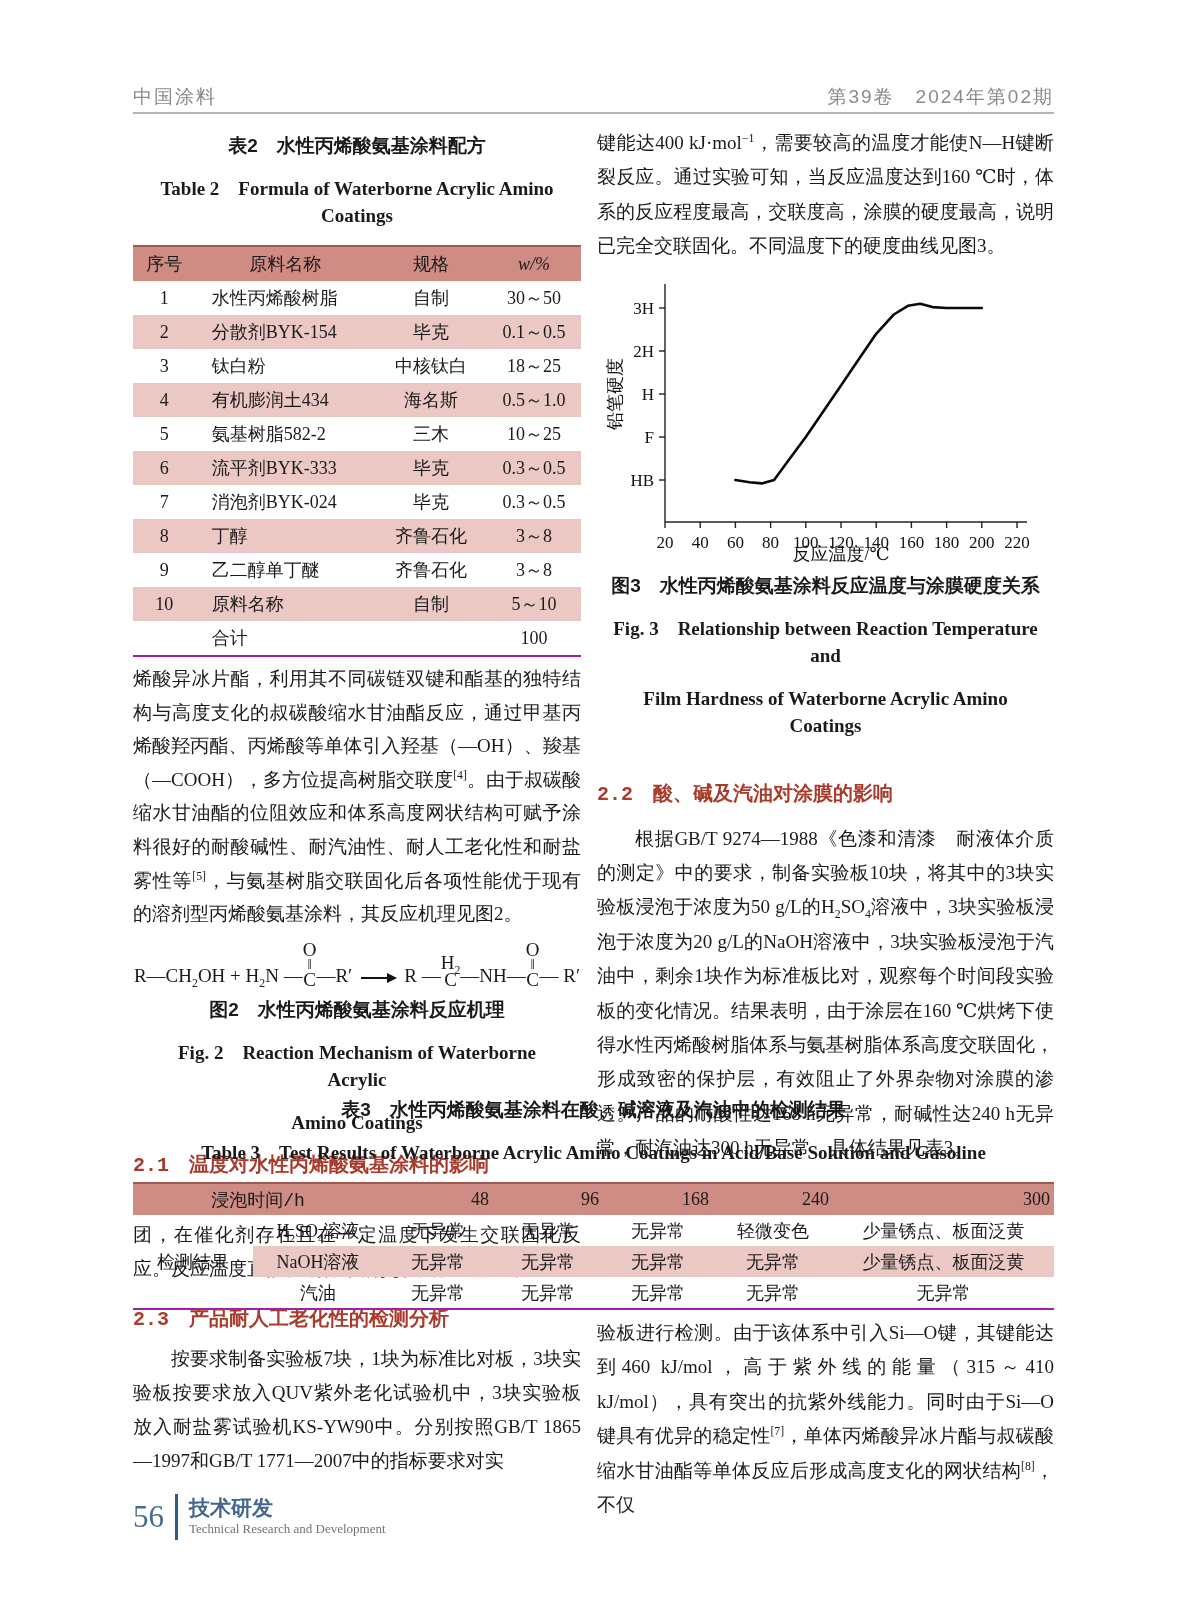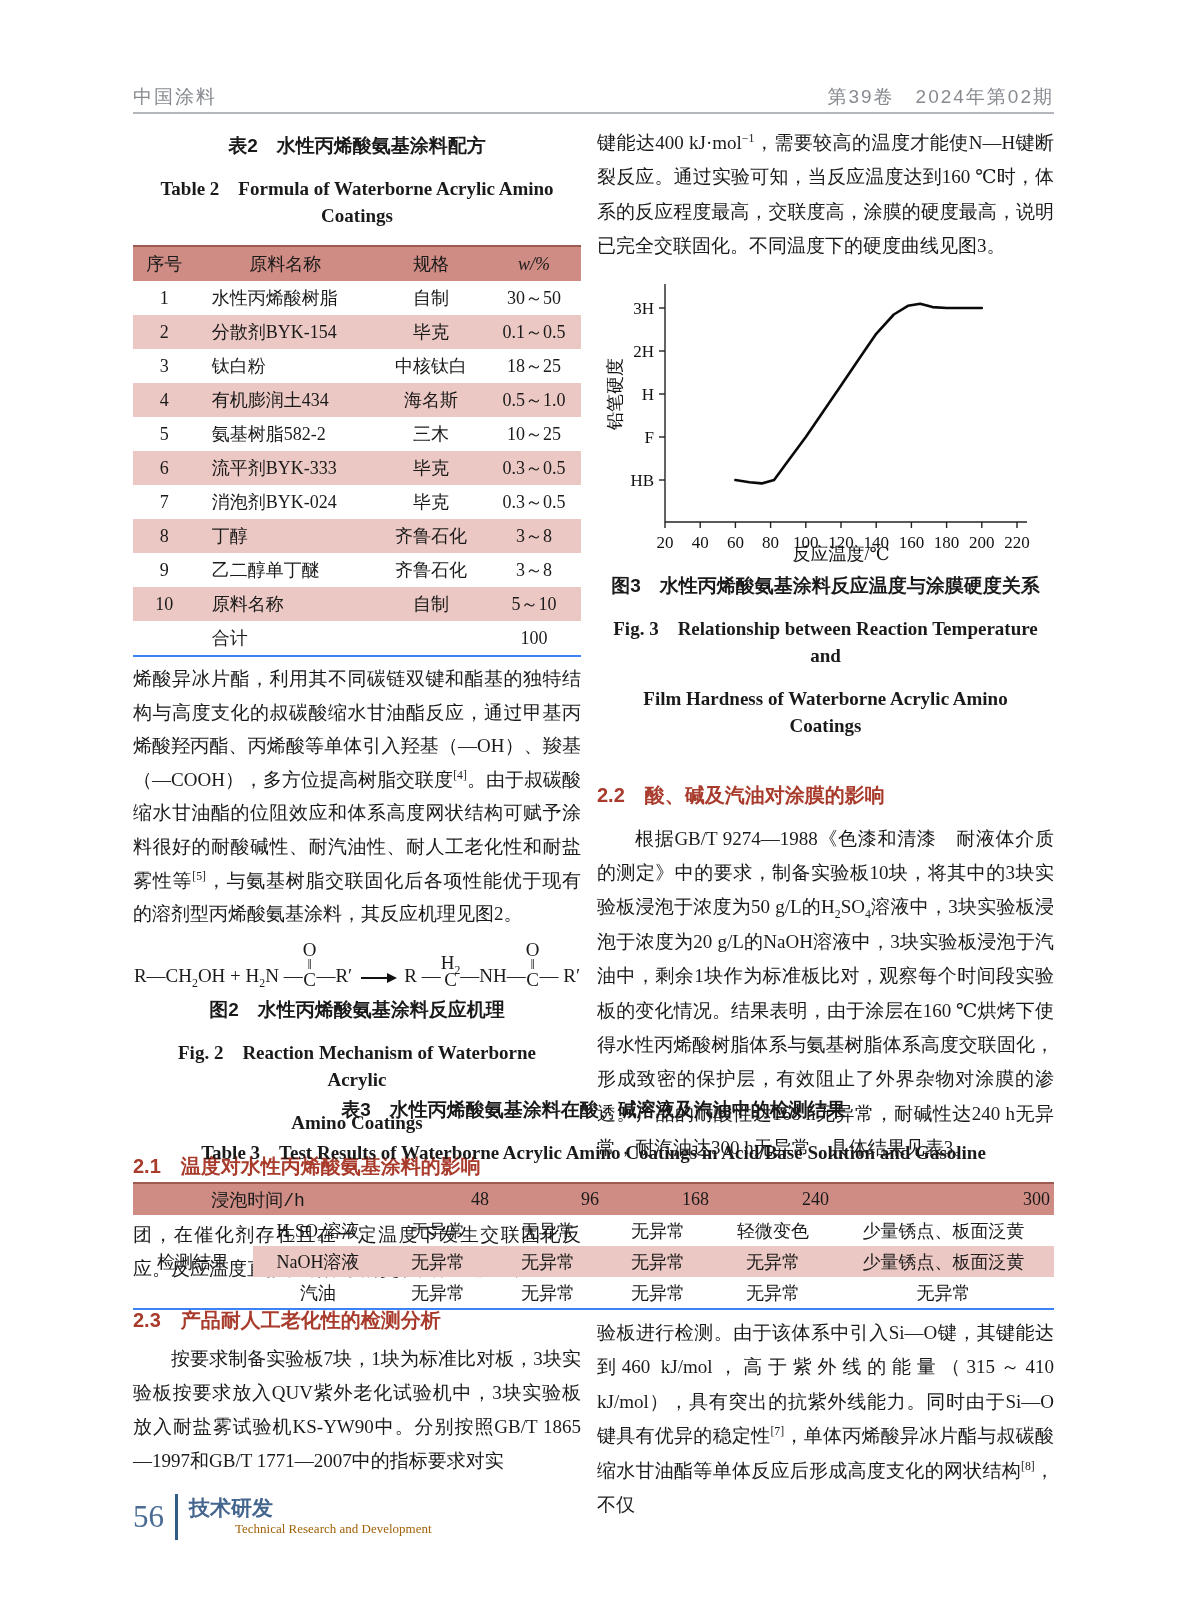--- a/index.html
+++ b/index.html
@@ -23,32 +23,32 @@
   sup{font-size:0.62em;line-height:0;}
   sub{font-size:0.62em;line-height:0;}
 
   
   .cap-zh{font-family:"Liberation Sans","DejaVu Sans",sans-serif;font-weight:bold;
           font-size:19px;line-height:27px;text-align:center;margin:0;}
   .cap-en{font-weight:bold;font-size:19px;line-height:27px;text-align:center;margin:16px;}
 
   
   table.paper{border-collapse:collapse;width:100%;font-size:18px;
-              border-top:2.5px solid #9c5a50;border-bottom:2px solid #3b82f6;margin-top:12px;}
+              border-top:2.5px solid #9c5a50;border-bottom:2px solid #a21caf;margin-top:12px;}
   table.paper th,table.paper td{font-weight:normal;height:31px;padding:0 4px;text-align:center;}
   table.paper thead tr{background:#cf8c84;}
   table.paper tr.pink td{background:#ebc8c3;}
   #table2 td.name-col{text-align:left;padding-left:16px;}
   #table2 th.wpct{font-style:italic;}
   #table3{font-size:18px;}
   #table3 th{text-align:right;}
   #table3 th.time-h{text-align:center;font-family:Liberation Mono, monospace;}
 
   
-  .sec-head{font-family:Liberation Sans, sans-serif;font-weight:bold;
+  .sec-head{font-family:Liberation Mono, monospace;font-weight:bold;
             font-size:20px;color:#a83b2b;line-height:28px;margin:0;text-align:left;}
 
   
   .chem{display:flex;align-items:flex-end;justify-content:center;margin:10px 0 2px 0;
         font-size:19px;line-height:24px;white-space:nowrap;text-align:left;}
   .cstack{display:inline-flex;flex-direction:column;align-items:center;line-height:17px;}
   .cstack .bond{font-size:15px;line-height:13px;}
   .rx-arrow{display:inline-block;width:34px;height:2px;background:#111;margin:0 9px 9px 9px;position:relative;}
   .rx-arrow::after{content:'';position:absolute;right:-2px;top:-4px;border-left:10px solid #111;
                    border-top:5px solid transparent;border-bottom:5px solid transparent;}
@@ -61,21 +61,21 @@
 
   
   .t3-block{position:absolute;left:133px;top:1096px;width:921px;}
 
   
   .pg-footer{position:absolute;left:133px;top:1492px;display:flex;align-items:center;}
   .pg-num{font-size:31px;color:#4a6b93;margin-right:11px;line-height:50px;}
   .pg-bar{width:3px;height:46px;background:#2f5d87;margin-right:11px;}
   .pg-sec-zh{font-family:"Liberation Sans","DejaVu Sans",sans-serif;font-weight:bold;
              font-size:21px;color:#44658d;line-height:24px;}
-  .pg-sec-en{font-size:13px;color:#a16207;line-height:18px;margin-left:46px;}
+  .pg-sec-en{font-size:13px;color:#737373;line-height:18px;}
 </style>
 </head>
 <body>
 
 <div class="page">
 
   <div class="pg-header">
     <span>中国涂料</span>
     <span>第39卷　2024年第02期</span>
   </div>

